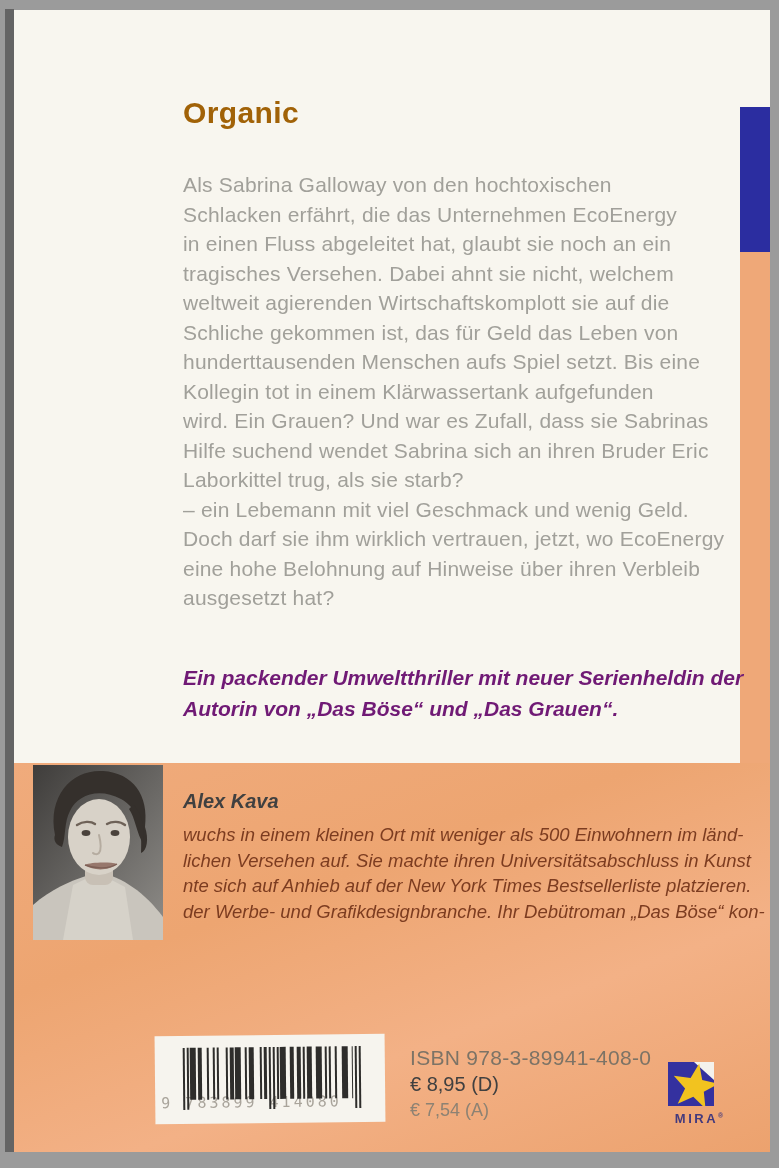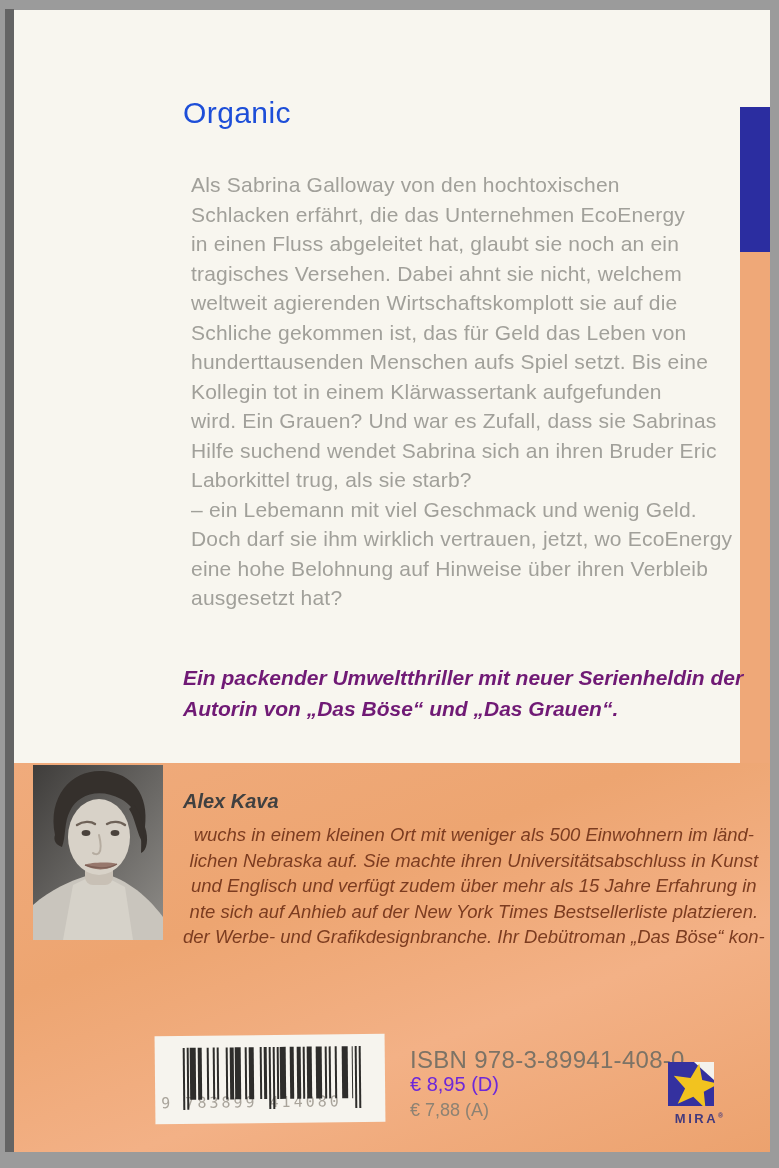--- a/index.html
+++ b/index.html
@@ -25,64 +25,64 @@
   .accent-band-orange{
     position:absolute;left:726px;top:242px;width:30px;height:511px;
     background:var(--accent_orange,#efa878);
   }
   .orange-section{
     position:absolute;left:0;top:753px;width:756px;height:389px;
     background:linear-gradient(160deg,#f0ab7c 0%,#eda571 35%,#f3b186 65%,#eca26e 100%);
   }
   .book-title{
     position:absolute;left:169px;top:86px;
-    font-size:30px;font-weight:400;color:#1d4ed8;letter-spacing:.4px;
+    font-size:30px;font-weight:700;color:#a16207;letter-spacing:.4px;
   }
   .synopsis-text{
     position:absolute;left:169px;top:160px;
     font-size:21px;color:var(--synopsis_gray,#a1a09a);
     letter-spacing:.2px;
   }
-  .synopsis-text .line{height:29.5px;line-height:29.5px;white-space:nowrap;margin-left:8px;}
+  .synopsis-text .line{height:29.5px;line-height:29.5px;white-space:nowrap;}
   .tagline-text{
     position:absolute;left:169px;top:652px;
     font-size:21px;font-weight:700;font-style:italic;color:#701a75;
   }
   .tagline-text .line{height:31px;line-height:31px;white-space:nowrap;}
   .author-photo{
     position:absolute;left:19px;top:755px;width:130px;height:175px;
   }
   .author-name{
     position:absolute;left:169px;top:780px;
     font-size:20px;font-weight:700;font-style:italic;color:#404040;
   }
   .author-bio{
     position:absolute;left:169px;top:812px;
-    font-size:18.5px;font-style:italic;color:var(--bio_brown,#7c3c20);text-align:center;
+    font-size:18.5px;font-style:italic;color:var(--bio_brown,#7c3c20);
   }
   .author-bio .line{height:25.6px;line-height:25.6px;white-space:nowrap;}
   .barcode-label{
     position:absolute;left:141px;top:1025px;width:230px;height:88px;
     background:#f6f4ee;transform:rotate(-0.6deg);
   }
   .barcode-bars{
     position:absolute;left:28px;top:12px;width:178px;height:62px;
   }
   .barcode-bars .bar{position:absolute;top:0;background:#2e2d2b;}
   .barcode-digits{
     position:absolute;left:6px;top:58px;width:220px;
     font-family:"DejaVu Sans Mono", monospace;
     font-size:15px;letter-spacing:3px;color:#a9a49b;
   }
   .isbn-block{position:absolute;left:396px;top:1036px;width:240px;}
   .isbn-text{
-    position:absolute;left:0;top:0;font-size:24px;color:#7c7366;letter-spacing:.3px;white-space:nowrap;
+    position:absolute;left:0;top:0;font-size:21px;color:#7c7366;letter-spacing:.3px;white-space:nowrap;
   }
   .price-de-text{
-    position:absolute;left:0;top:27px;font-size:20px;color:#6d28d9;white-space:nowrap;
+    position:absolute;left:0;top:27px;font-size:20px;color:#404040;white-space:nowrap;
   }
   .price-at-text{
     position:absolute;left:0;top:54px;font-size:18px;color:#8d8273;white-space:nowrap;
   }
   .mira-logo{position:absolute;left:654px;top:1052px;width:62px;}
   .mira-wordmark{
     margin-top:1px;text-align:center;
     font-size:13px;font-weight:700;letter-spacing:2.5px;
     color:#433a7d;white-space:nowrap;
   }
@@ -147,22 +147,21 @@
       <path d="M66,70 C68,78 69,84 66,88 C64,90 61,89 60,88" stroke="#b5aca0" stroke-width="2" fill="none" stroke-linecap="round"></path>
       <path d="M52,100 C60,106 76,106 84,99 C78,97 58,97 52,100 Z" fill="#97776c"></path>
       <path d="M52,100 C62,104 76,104 84,99" stroke="#7d5f55" stroke-width="1.4" fill="none"></path>
     </svg>
   </div>
 
   <div class="author-name">Alex Kava</div>
 
   <div class="author-bio">
       <div class="line">wuchs in einem kleinen Ort mit weniger als 500 Einwohnern im länd-</div>
-      <div class="line">lichen Nebraska auf. Sie machte ihren Universitätsabschluss in Kunst</div>
-      <div class="line">und Englisch und verfügt zudem über mehr als 15 Jahre Erfahrung in</div>
+      <div class="line">lichen Versehen auf. Sie machte ihren Universitätsabschluss in Kunst</div>
       <div class="line">nte sich auf Anhieb auf der New York Times Bestsellerliste platzieren.</div>
       <div class="line">der Werbe- und Grafikdesignbranche. Ihr Debütroman „Das Böse“ kon-</div>
     </div>
 
   <div class="barcode-label">
     <div class="barcode-digits">9 783899 414080</div>
     <div class="barcode-bars">
         <div class="bar" style="left: 0px; width: 1.87px; height: 62px;"></div>
         <div class="bar" style="left: 3.75px; width: 1.87px; height: 62px;"></div>
         <div class="bar" style="left: 7.49px; width: 5.62px; height: 52px;"></div>
@@ -192,21 +191,21 @@
         <div class="bar" style="left: 159.26px; width: 5.62px; height: 52px;"></div>
         <div class="bar" style="left: 168.63px; width: 1.87px; height: 52px;"></div>
         <div class="bar" style="left: 172.38px; width: 1.87px; height: 62px;"></div>
         <div class="bar" style="left: 176.13px; width: 1.87px; height: 62px;"></div>
       </div>
   </div>
 
   <div class="isbn-block">
     <div class="isbn-text">ISBN 978-3-89941-408-0</div>
     <div class="price-de-text">€ 8,95 (D)</div>
-    <div class="price-at-text">€ 7,88 (A)</div>
+    <div class="price-at-text">€ 7,54 (A)</div>
   </div>
 
   <div class="mira-logo">
     <svg width="46" height="44" viewBox="0 0 46 44">
       <defs>
           <clipPath id="sq">
             <rect x="0" y="0" width="46" height="44"></rect>
           </clipPath>
         </defs>
       <g clip-path="url(#sq)">

